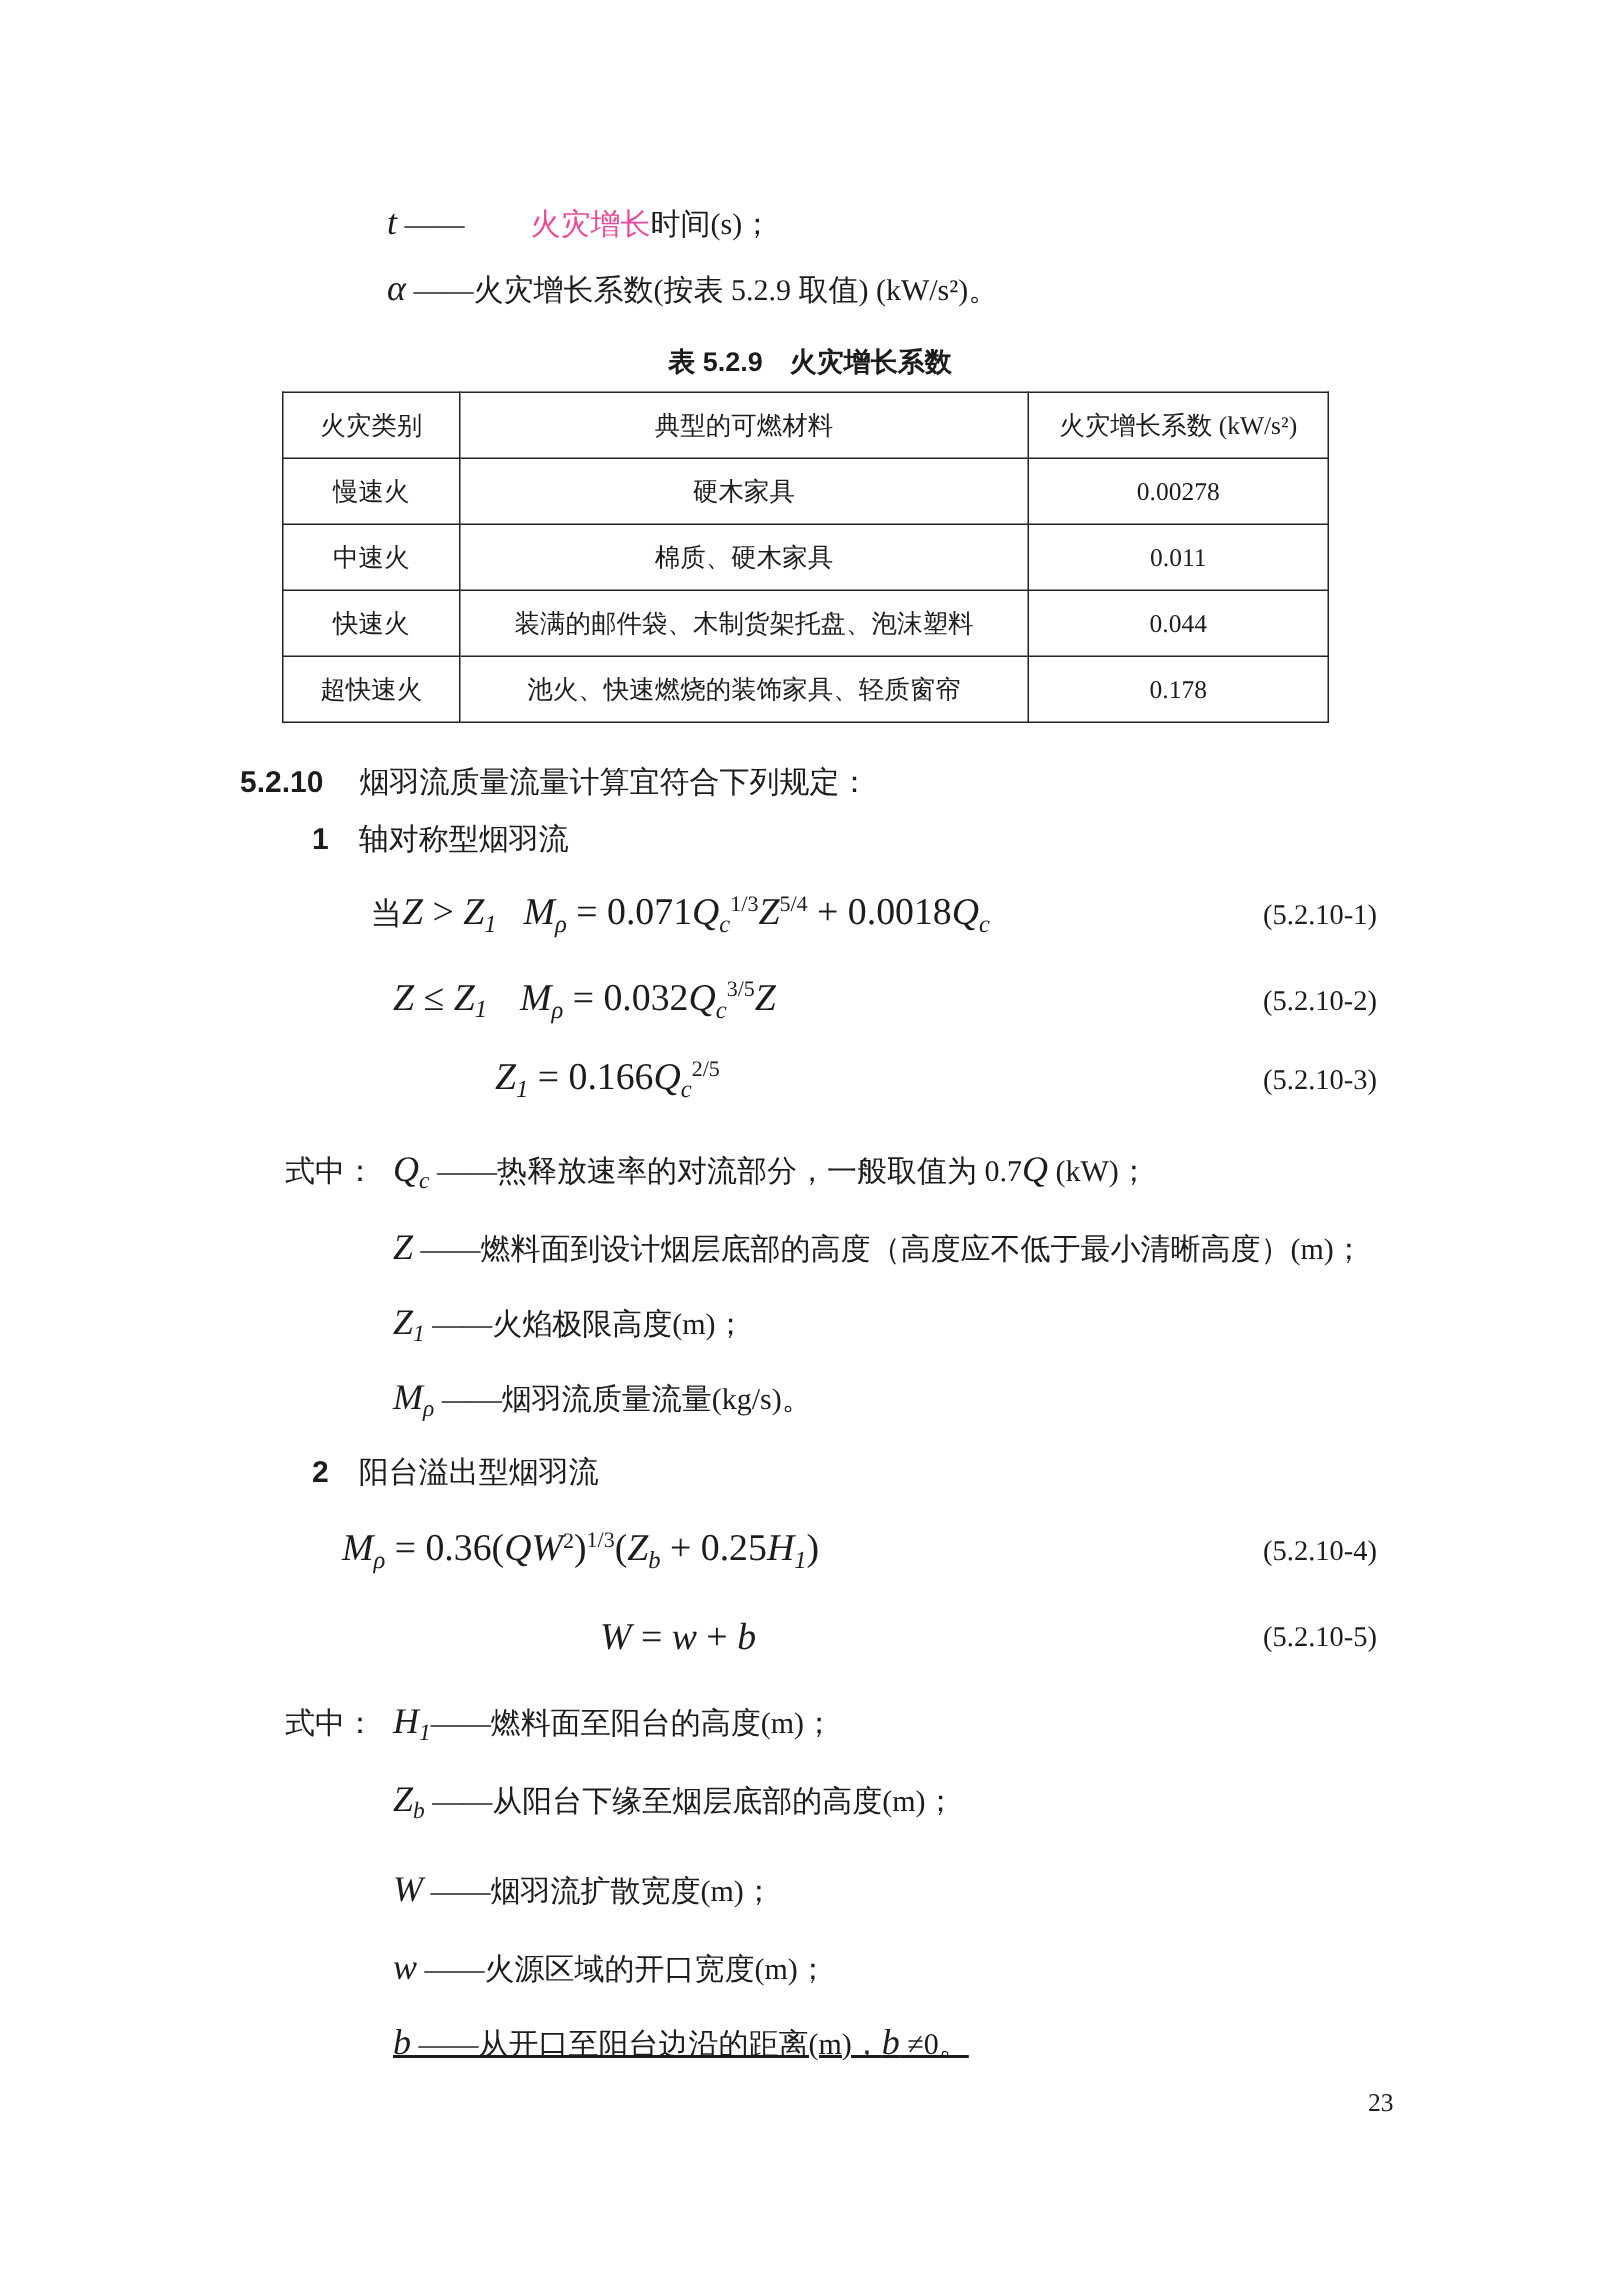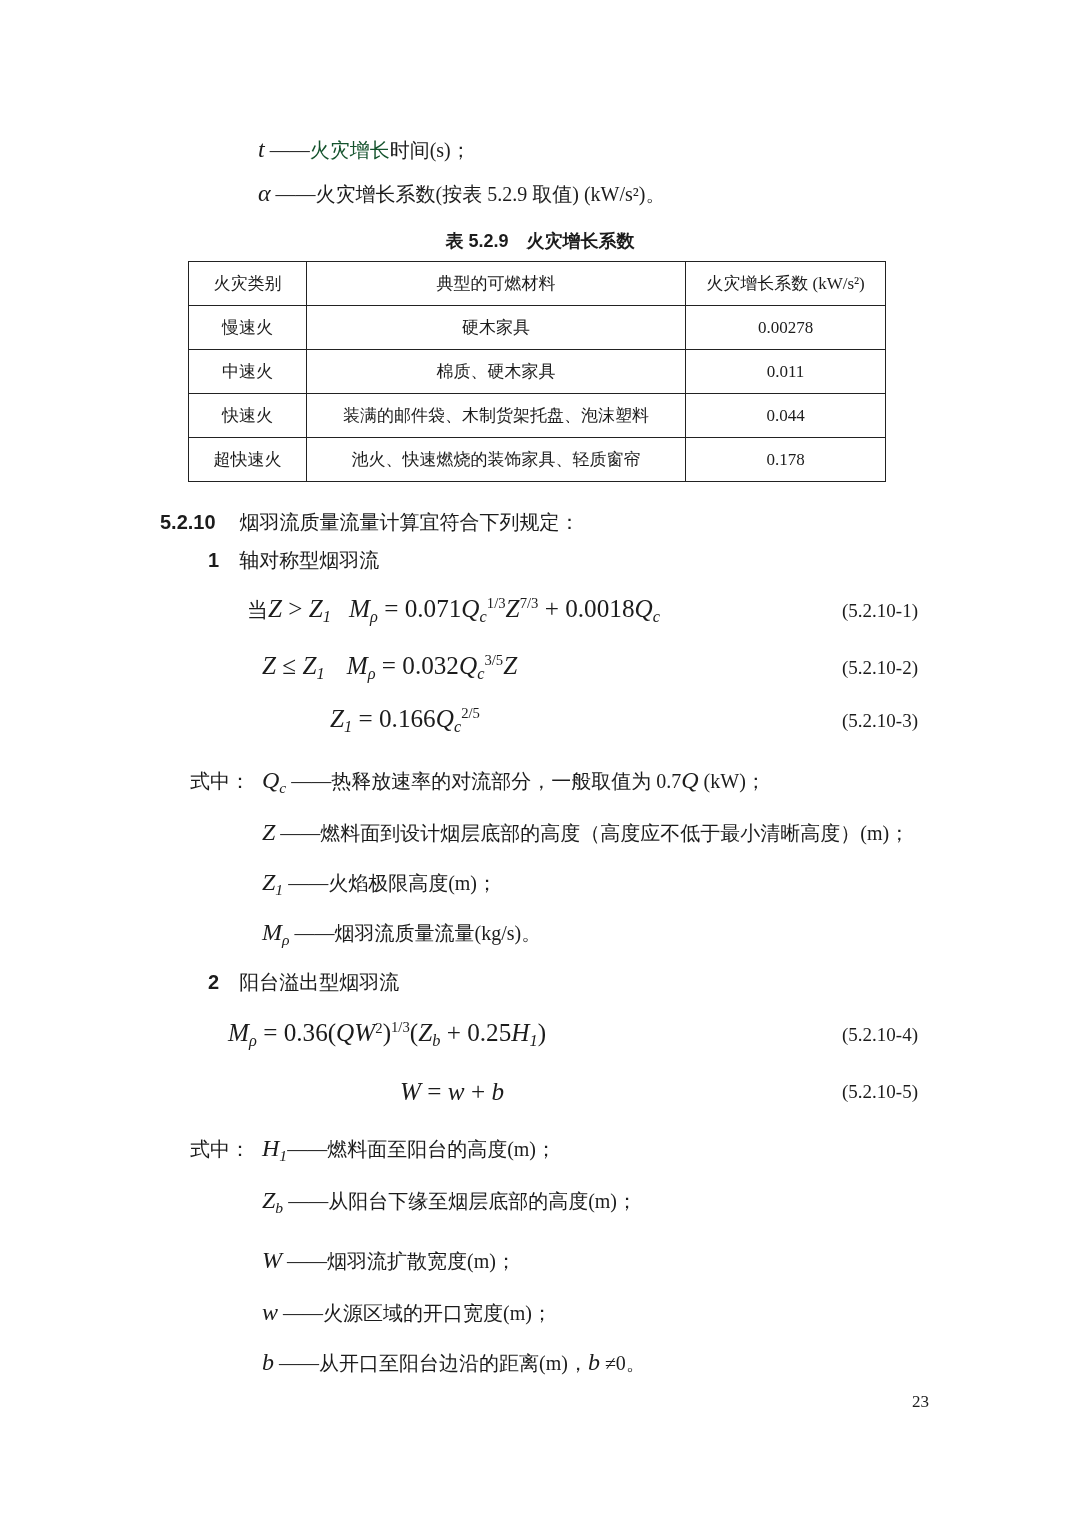--- a/index.html
+++ b/index.html
@@ -103,30 +103,30 @@
   .def-line.cont { margin-left: 102px; }
   .lead-label { margin-right: 12px; }
   .d-qc   { margin-top: 20px; }
   .d-z    { margin-top: 16px; }
   .d-z1   { margin-top: 14px; }
   .d-mrho { margin-top: 14px; }
   .d-h1   { margin-top: 18px; }
   .d-zb   { margin-top: 16px; }
   .d-wcap { margin-top: 24px; }
   .d-wlow { margin-top: 16px; }
-  .d-b    { margin-top: 14px; }
+  .d-b    { margin-top: 14px; text-decoration: underline; }
 
   
   .sg-cn  { font-size: 1em; }
   .sg-i   { font-style: italic; font-size: 1.2em; font-family: "Liberation Serif", "DejaVu Serif", serif; }
   .sg-n   { font-size: 1.2em; font-family: "Liberation Serif", "DejaVu Serif", serif; }
   .sg-sub { font-style: italic; font-size: 0.78em; vertical-align: -0.32em; font-family: "Liberation Serif", "DejaVu Serif", serif; }
   .sg-sup { font-size: 0.7em; vertical-align: 0.62em; font-family: "Liberation Serif", "DejaVu Serif", serif; }
   .sg-supn{ font-size: 0.7em; vertical-align: 0.55em; font-family: "Liberation Serif", "DejaVu Serif", serif; }
-  .sg-red { color: #14532d; font-size: 1em; }
+  .sg-red { color: #ec4899; font-size: 1em; margin-left: 44px; }
 
   .page-number {
     position: absolute; right: 151px; top: 1392px;
     font-size: 17px;
     font-family: "Liberation Serif", "DejaVu Serif", serif;
   }
 </style>
 </head>
 <body>
 
@@ -173,21 +173,21 @@
       </tr>
     </tbody>
   </table>
 
   <p class="section-line"><span class="section-num">5.2.10</span><span>烟羽流质量流量计算宜符合下列规定：</span></p>
 
   <p class="item-line i1"><span class="item-num">1</span><span>轴对称型烟羽流</span></p>
 
   <div class="formula-row f1">
     <span class="cond"><span class="sg-cn">当</span><span class="sg-i">Z</span><span class="sg-n"> &gt; </span><span class="sg-i">Z</span><span class="sg-sub">1</span></span>
-    <span class="expr"><span class="sg-i">M</span><span class="sg-sub">ρ</span><span class="sg-n"> = 0.071</span><span class="sg-i">Q</span><span class="sg-sub">c</span><span class="sg-sup">1/3</span><span class="sg-i">Z</span><span class="sg-sup">7/3</span><span class="sg-n"> + 0.0018</span><span class="sg-i">Q</span><span class="sg-sub">c</span></span>
+    <span class="expr"><span class="sg-i">M</span><span class="sg-sub">ρ</span><span class="sg-n"> = 0.071</span><span class="sg-i">Q</span><span class="sg-sub">c</span><span class="sg-sup">1/3</span><span class="sg-i">Z</span><span class="sg-sup">5/4</span><span class="sg-n"> + 0.0018</span><span class="sg-i">Q</span><span class="sg-sub">c</span></span>
     <span class="eq-tag">(5.2.10-1)</span>
   </div>
 
   <div class="formula-row f2">
     <span class="cond"><span class="sg-i">Z</span><span class="sg-n"> ≤ </span><span class="sg-i">Z</span><span class="sg-sub">1</span></span>
     <span class="expr"><span class="sg-i">M</span><span class="sg-sub">ρ</span><span class="sg-n"> = 0.032</span><span class="sg-i">Q</span><span class="sg-sub">c</span><span class="sg-sup">3/5</span><span class="sg-i">Z</span></span>
     <span class="eq-tag">(5.2.10-2)</span>
   </div>
 
   <div class="formula-row f3">

